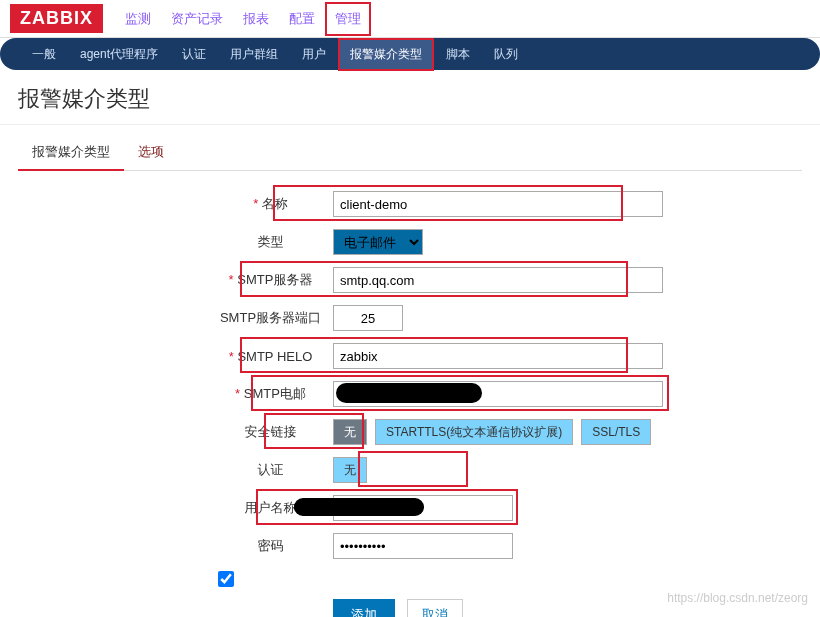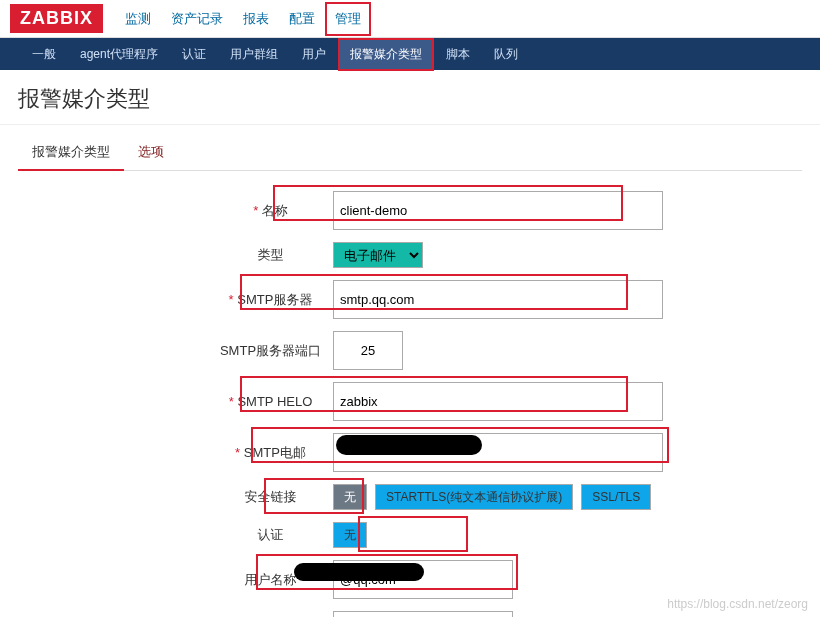--- a/index.html
+++ b/index.html
@@ -1,49 +1,49 @@
 <!DOCTYPE html>
 <html><head>
   <meta charset="utf-8">
   <style>
     * { box-sizing: border-box; margin: 0; padding: 0; }
     body { font-family: Arial, "Microsoft YaHei", sans-serif; font-size: 13px; background: #fff; color: #333; width: 820px; }
     .topbar { display: flex; align-items: center; height: 38px; border-bottom: 1px solid #ddd; padding-left: 10px; }
     .logo { background: #d81e30; color: #fff; font-weight: bold; padding: 4px 10px; font-size: 18px; letter-spacing: 1px; }
     .topnav { display: flex; margin-left: 12px; }
-    .topnav-item { padding: 8px 10px; color: #0369a1; cursor: pointer; }
+    .topnav-item { padding: 8px 10px; color: #8b5cf6; cursor: pointer; }
     .topnav-item.hl { border: 2px solid #d81e30; padding: 6px 8px; }
-    .subbar { background: #1a3a66; display: flex; height: 32px; align-items: center; padding-left: 20px; }
+    .subbar { background: #1a3a66; display: flex; height: 32px; align-items: center; padding-left: 20px; border-radius: 16px; }
     .subnav-item { color: #cfe0f5; padding: 8px 12px; font-size: 12px; cursor: pointer; }
     .subnav-item.active { background: #3b5a8a; color: #fff; }
     .subnav-item.hl { border: 2px solid #d81e30; padding: 6px 10px; }
     .page-title { font-size: 22px; color: #333; padding: 14px 18px 10px; }
     .content { background: #fff; padding: 10px 18px 20px; border-top: 1px solid #eee; }
     .tabs { display: flex; border-bottom: 1px solid #ddd; margin-bottom: 20px; }
     .tab { padding: 8px 14px; color: #7f1d1d; cursor: pointer; font-size: 13px; }
     .tab.active { color: #333; border-bottom: 2px solid #d81e30; margin-bottom: -1px; }
     .form { width: 640px; margin-left: 200px; }
     .row { display: flex; align-items: center; margin-bottom: 12px; position: relative; }
     .lbl { width: 115px; text-align: center; padding-right: 10px; color: #333; font-size: 13px; }
     .req::before { content: "* "; color: #d81e30; }
-    .txt { border: 1px solid #aaa; padding: 4px 6px; font-size: 13px; height: 39px; width: 330px; }
+    .txt { border: 1px solid #aaa; padding: 4px 6px; font-size: 13px; height: 26px; width: 330px; }
     .txt.short { width: 70px; text-align: center; }
-    .sel { border: 1px solid #aaa; padding: 4px 6px; font-size: 13px; height: 26px; width: 90px; background: #14b8a6; }
+    .sel { border: 1px solid #aaa; padding: 4px 6px; font-size: 13px; height: 26px; width: 90px; background: #0369a1; }
     .btngrp { display: flex; }
-    .opt { border: 1px solid #aaa; padding: 4px 10px; background: #0ea5e9; font-size: 12px; cursor: pointer; height: 26px; display: flex; align-items: center; }
+    .opt { border: 1px solid #aaa; padding: 4px 10px; background: #7dd3fc; font-size: 12px; cursor: pointer; height: 26px; display: flex; align-items: center; }
     .opt.sel2 { background: #6d7885; color: #fff; }
     .opt + .opt { margin-left: 8px; }
     .btngrp.nogap .opt + .opt { margin-left: -1px; }
     .cb { width: 16px; height: 16px; }
     .actions { margin-left: 115px; display: flex; gap: 12px; margin-top: 8px; }
     .btn-add { background: #0275b8; color: #fff; border: none; padding: 6px 18px; font-size: 13px; cursor: pointer; }
     .btn-cancel { color: #0275b8; border: 1px solid #ccc; background: #fff; padding: 6px 14px; font-size: 13px; cursor: pointer; }
     .hlbox { position: absolute; border: 2px solid #d81e30; pointer-events: none; }
     .redact { position: absolute; background: #000; border-radius: 12px; }
-    .watermark { position: fixed; bottom: 6px; right: 12px; color: #ccc; font-size: 12px; }
+    .watermark { position: fixed; bottom: 12px; right: 12px; color: #ccc; font-size: 12px; }
   </style>
 </head>
 <body>
 
 <div class="topbar">
   <span class="logo">ZABBIX</span>
   <div class="topnav">
     <div class="topnav-item">监测</div>
     <div class="topnav-item">资产记录</div>
     <div class="topnav-item">报表</div>

